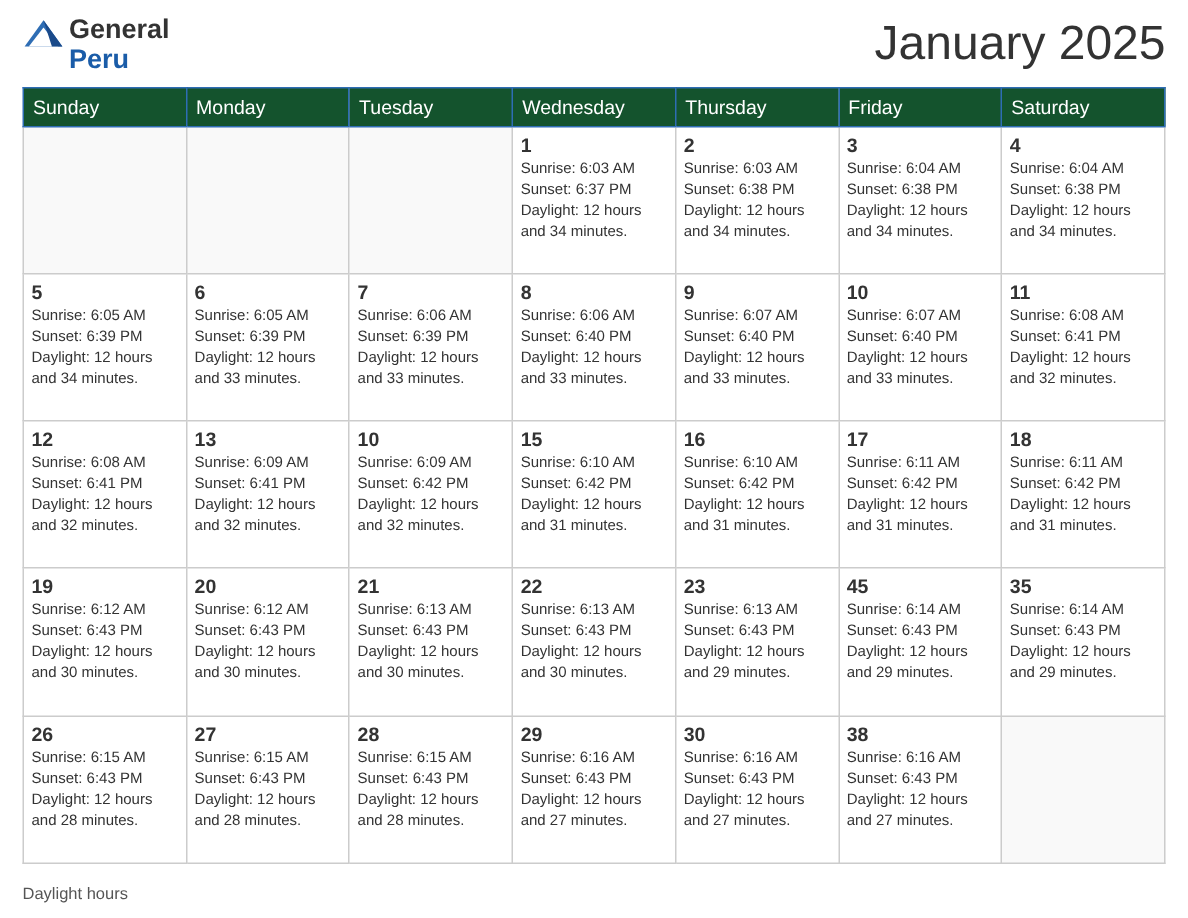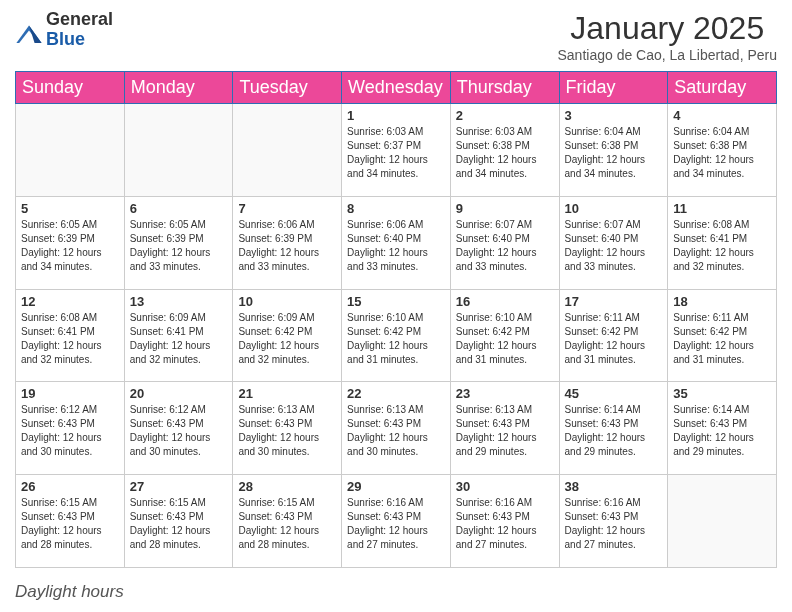--- a/index.html
+++ b/index.html
@@ -18,57 +18,57 @@
       flex-direction: column;
     }
     .header {
       display: flex;
       justify-content: space-between;
       align-items: flex-start;
       margin-bottom: 8px;
     }
     .logo {
       display: flex;
-      align-items: flex-end;
+      align-items: flex-start;
     }
     .logo-text {
       font-size: 18px;
       font-weight: bold;
       line-height: 1.1;
     }
     .logo-general { color: #333; }
     .logo-blue { color: #1a5ca8; }
     .logo-icon {
       width: 28px;
       height: 28px;
       margin-right: 3px;
     }
     .title-block {
-      text-align: center;
+      text-align: left;
     }
     .month-title {
       font-size: 32px;
       color: #333;
       font-weight: normal;
     }
     .subtitle {
       font-size: 14px;
       color: #555;
     }
     .calendar {
       width: 100%;
       border-collapse: collapse;
       flex: 1;
     }
     .calendar th {
-      background-color: #ec4899;
+      background-color: #14532d;
       color: #fff;
       text-align: left;
       padding: 5px 6px;
-      font-size: 18px;
+      font-size: 13px;
       font-weight: normal;
       border: 1px solid #2e6db4;
     }
     .calendar td {
       border: 1px solid #ccc;
       vertical-align: top;
       padding: 4px 5px;
       font-size: 10.5px;
       color: #333;
       width: calc(100% / 7);
@@ -83,44 +83,42 @@
       display: block;
       margin-bottom: 2px;
     }
     .cell-text {
       font-size: 10px;
       line-height: 1.4;
       color: #333;
     }
     .footer {
       margin-top: 14px;
-      font-size: 17px;
+      font-size: 11px;
       color: #555;
-      font-style: italic;
     }
   </style>
 </head>
 <body>
 
 <div class="page">
   <div class="header">
     <div class="logo">
       <svg class="logo-icon" viewBox="0 0 40 40">
         <polygon points="20,5 38,30 2,30" fill="#2e6db4"></polygon>
         <polygon points="20,12 34,30 6,30" fill="#fff"></polygon>
         <polygon points="20,5 38,30 28,30" fill="#1a4a8a"></polygon>
       </svg>
       <div class="logo-text">
         <div class="logo-general">General</div>
-        <div class="logo-blue">Blue</div>
+        <div class="logo-blue">Peru</div>
       </div>
     </div>
     <div class="title-block">
       <div class="month-title">January 2025</div>
-      <div class="subtitle">Santiago de Cao, La Libertad, Peru</div>
     </div>
   </div>
 
   <table class="calendar">
     <thead>
       <tr>
       <th>Sunday</th>
           <th>Monday</th>
           <th>Tuesday</th>
           <th>Wednesday</th>

